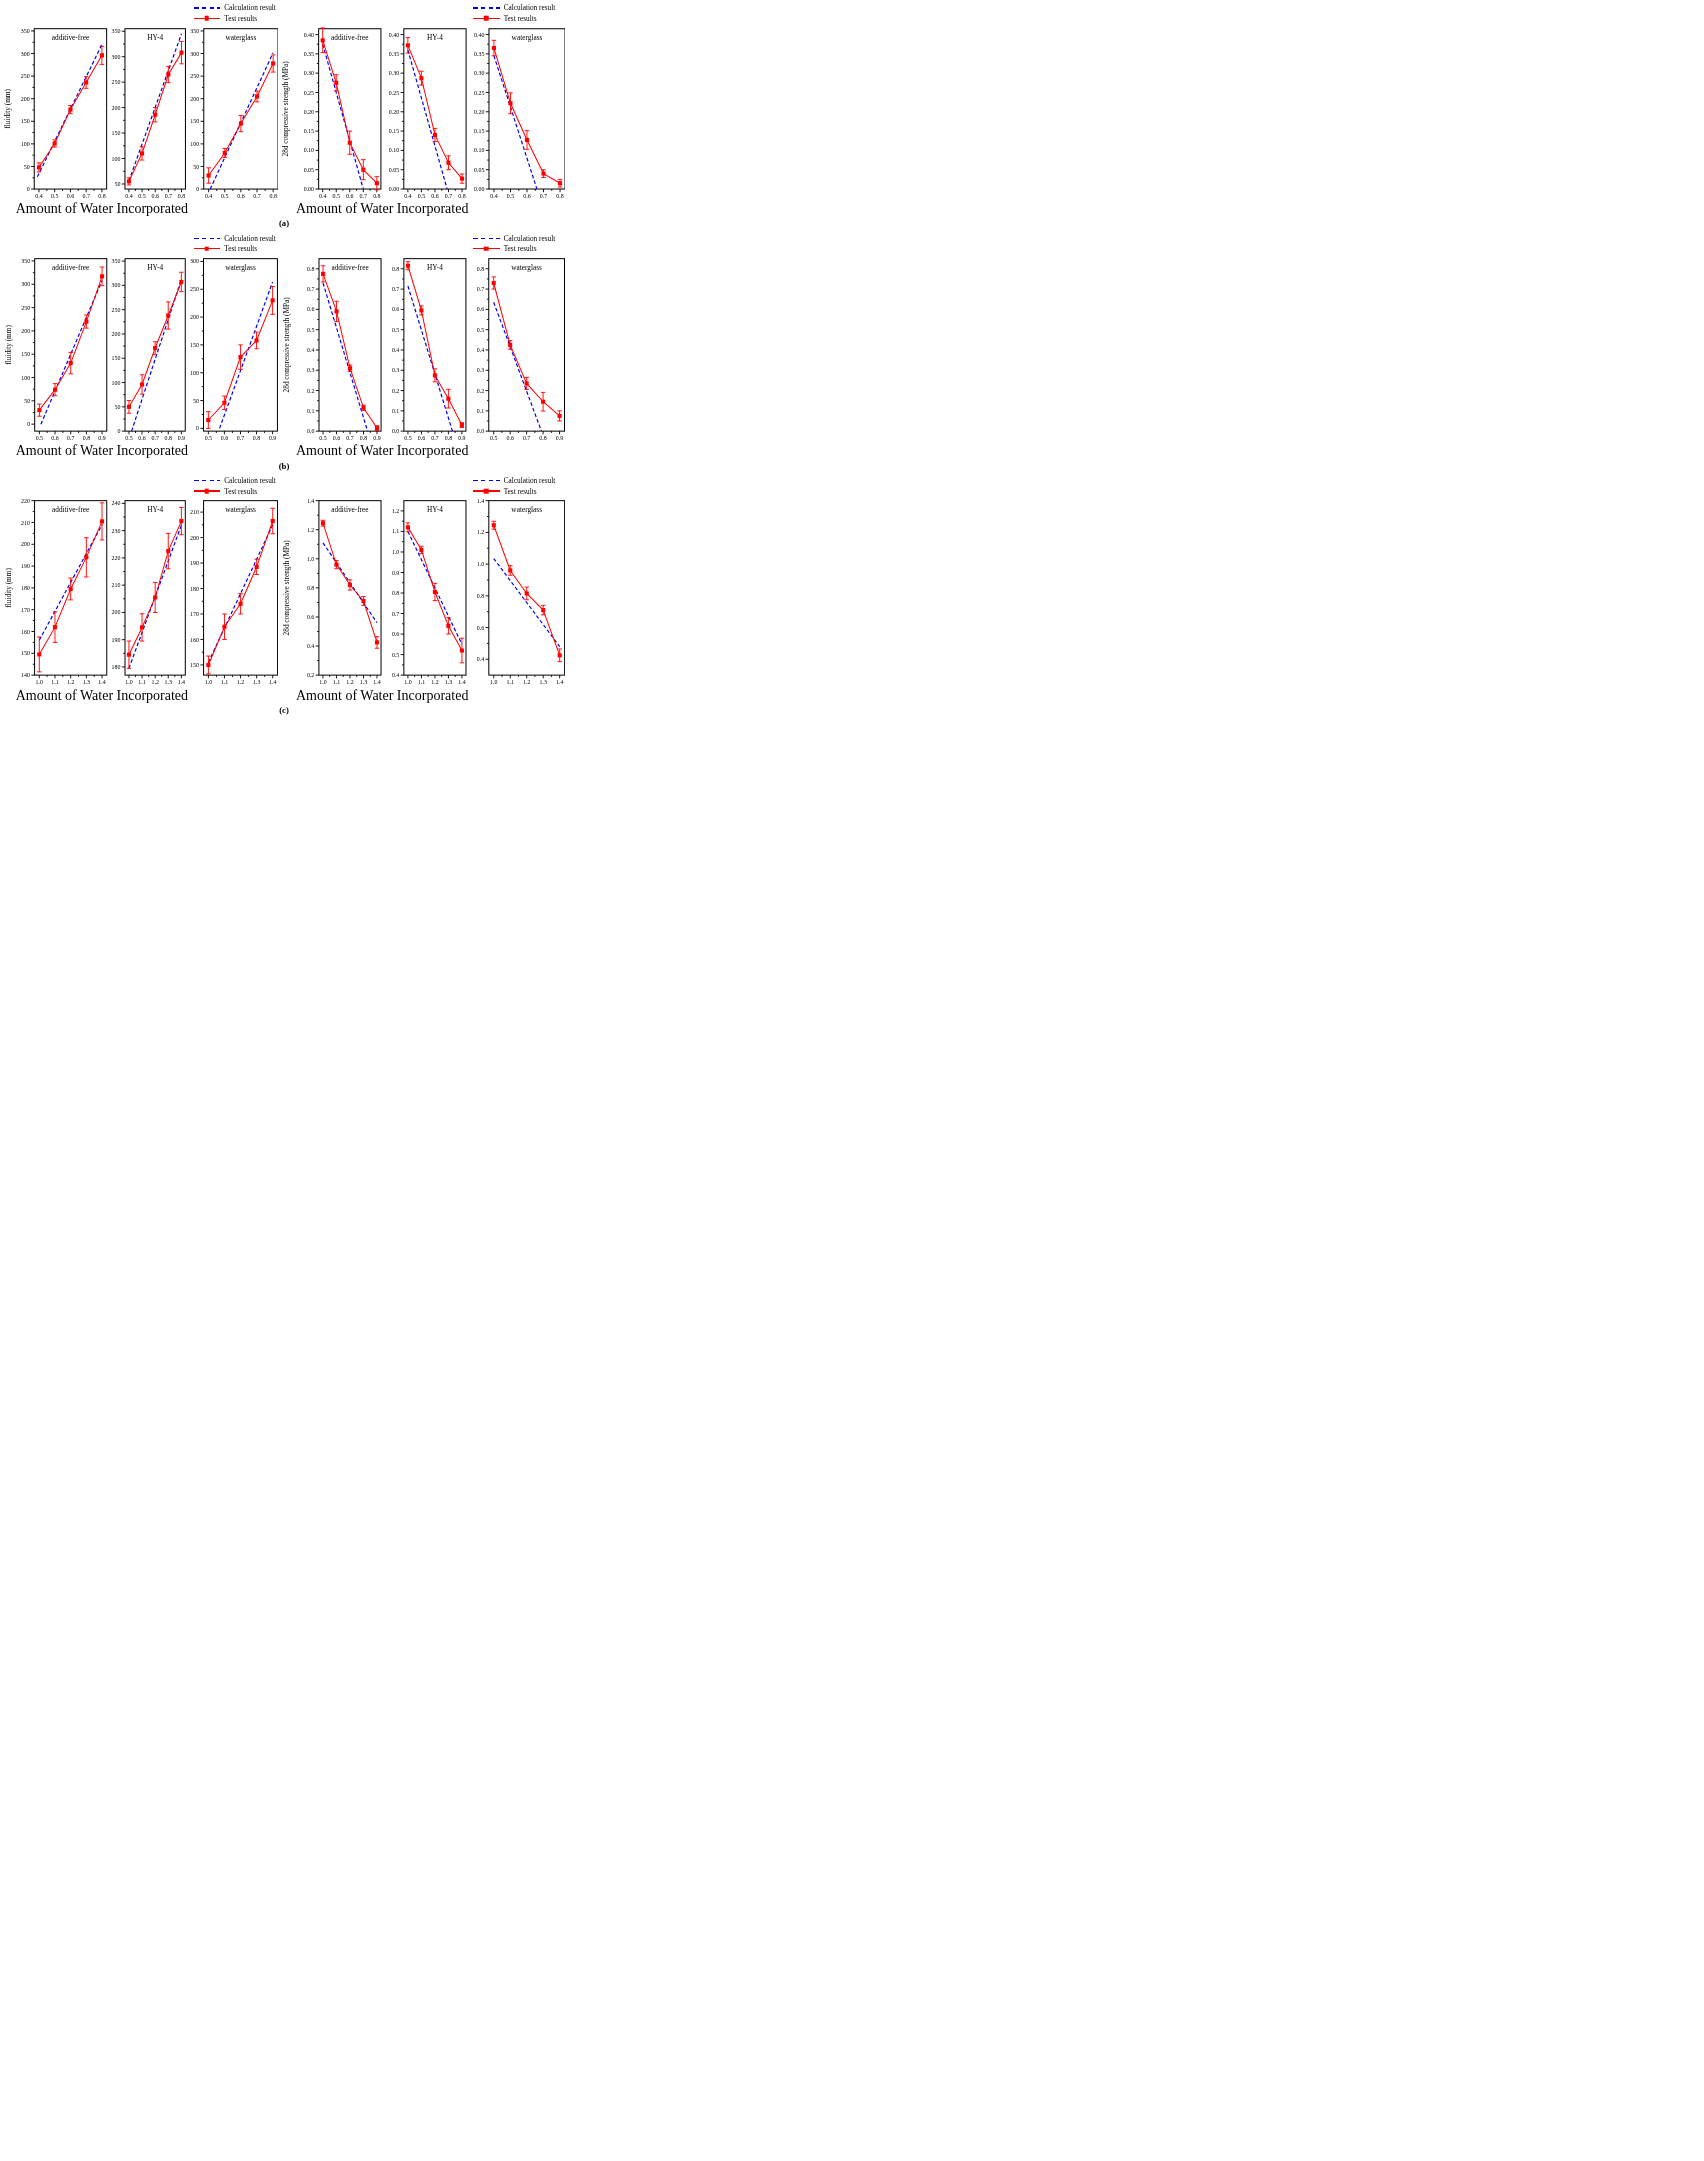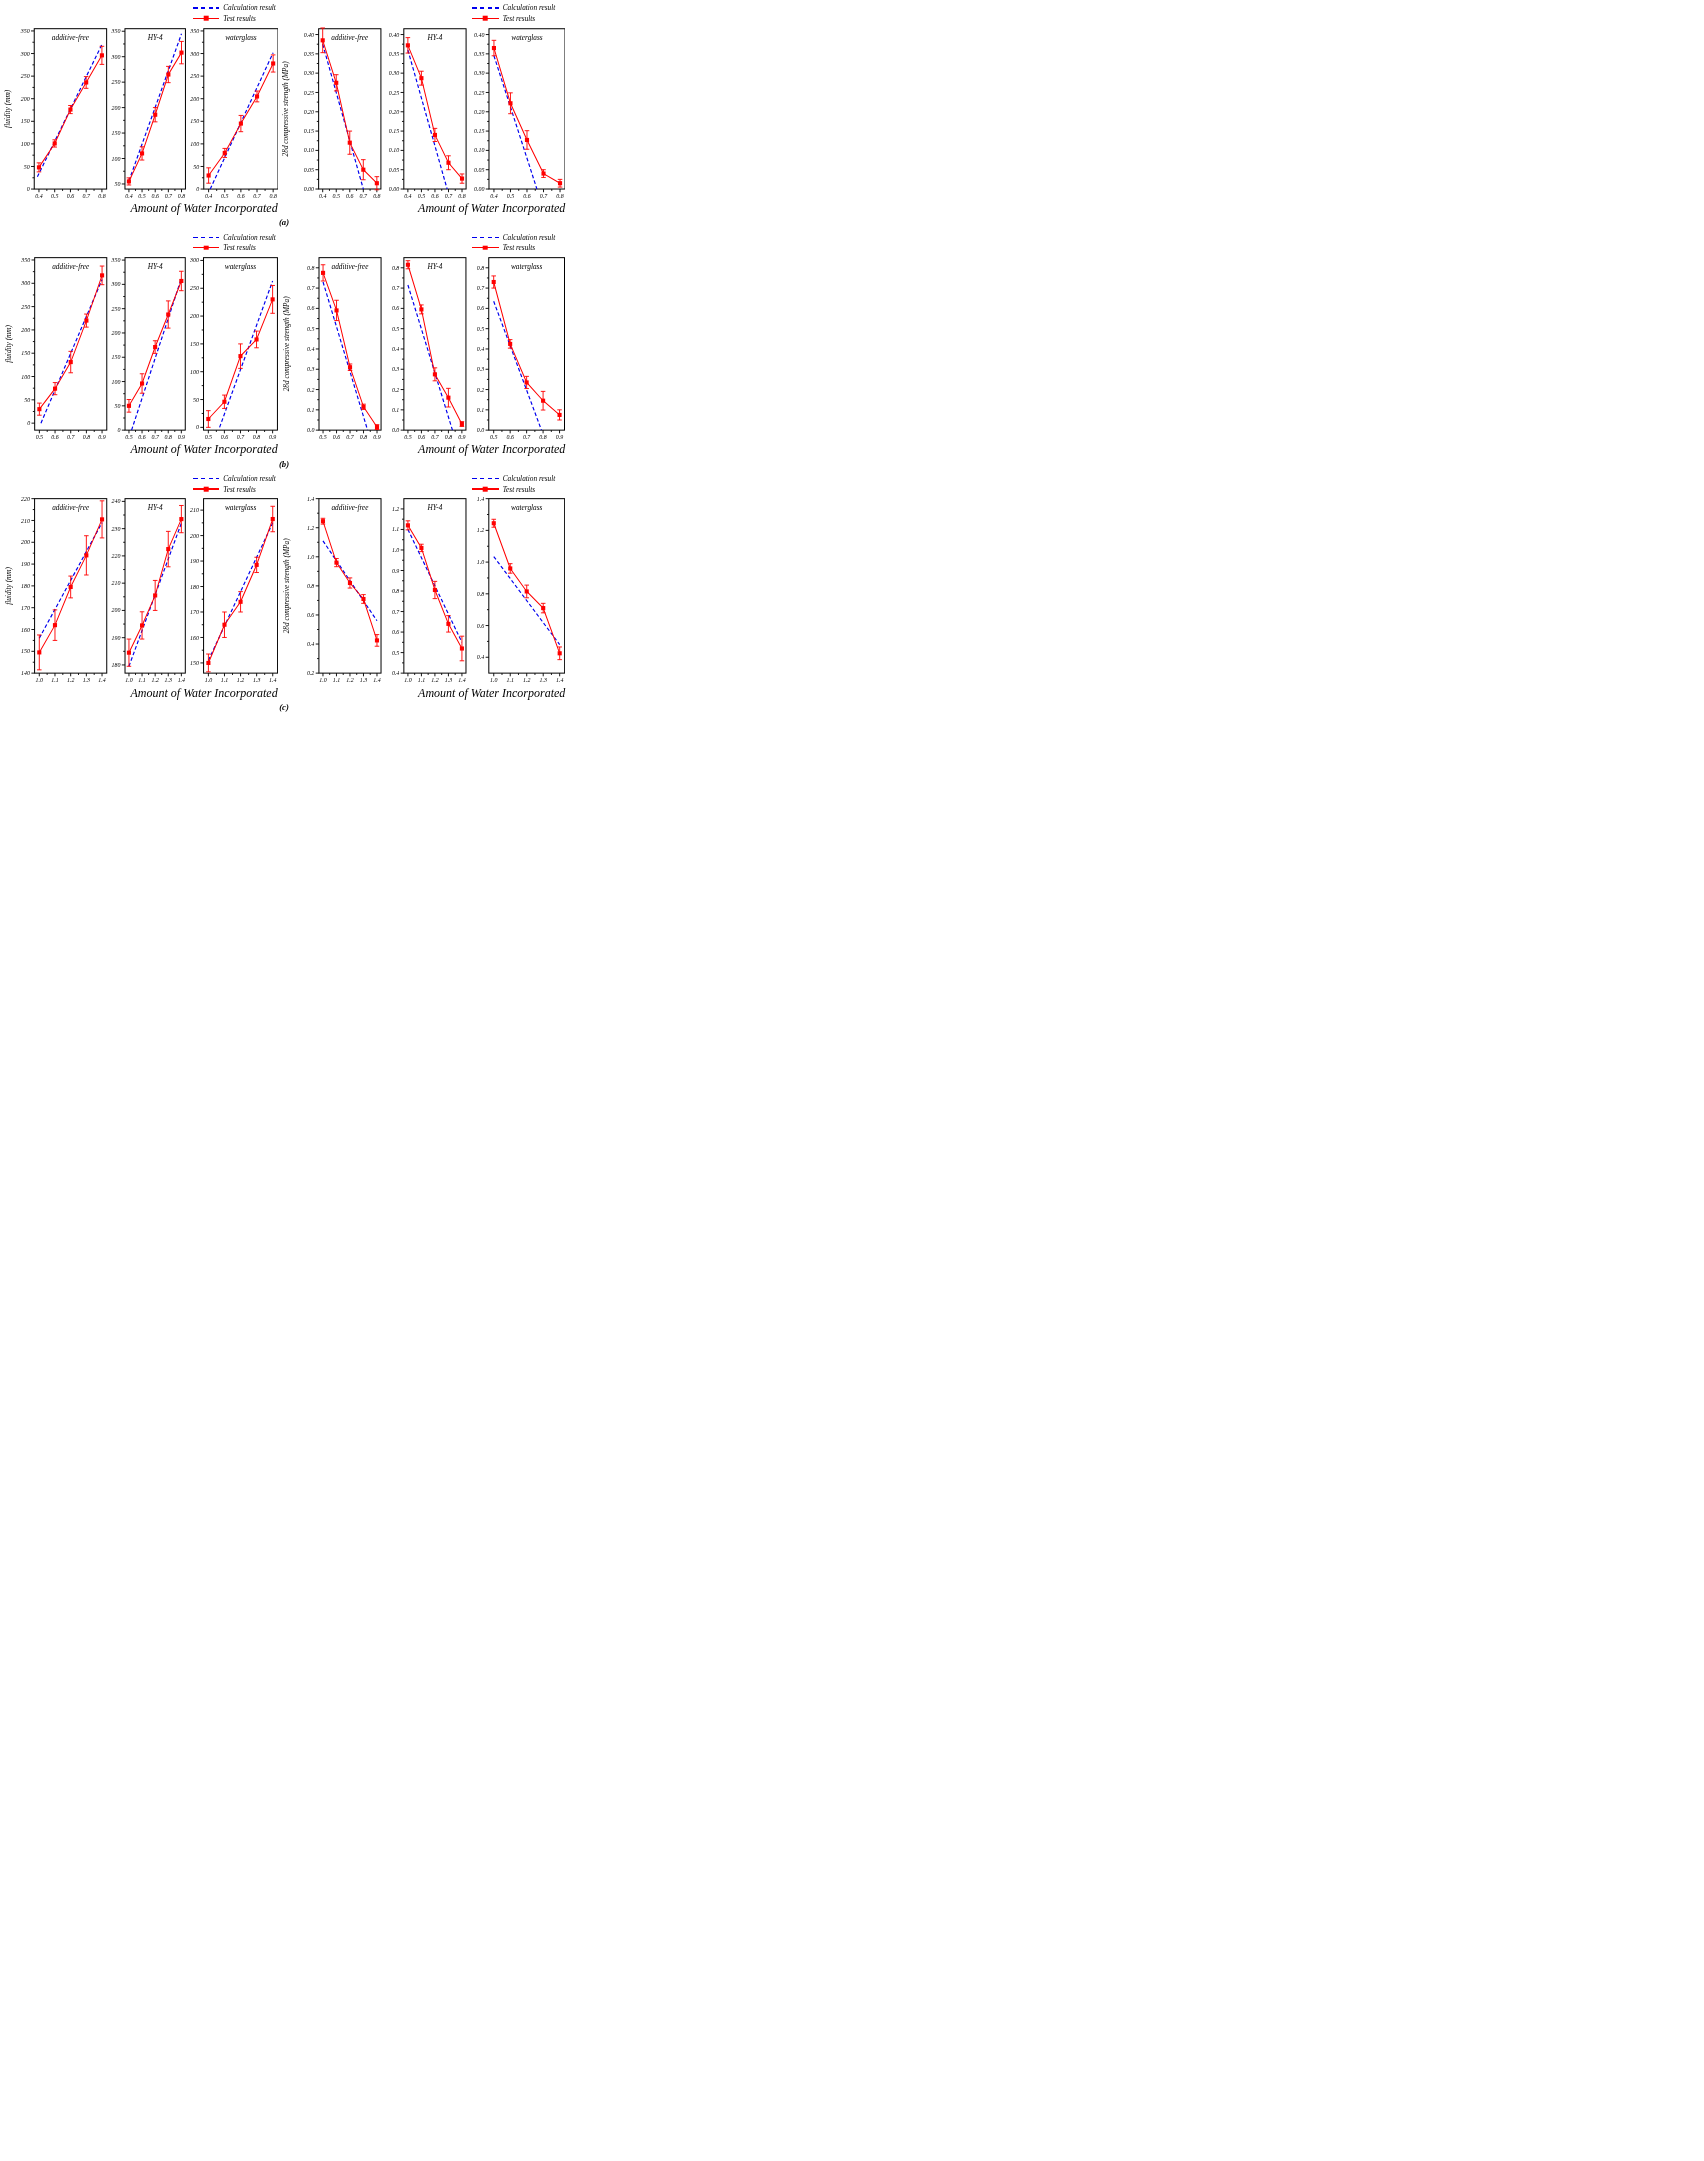--- a/index.html
+++ b/index.html
@@ -3,34 +3,34 @@
 <meta charset="utf-8">
 <style>
   :root{
     --calc-color:#0000ee;
     --test-color:#ff0000;
     --frame-color:#000000;
   }
   html,body{margin:0;padding:0;background:#ffffff;}
   body{font-family:"Liberation Serif","DejaVu Serif",serif;color:#000;}
   .page{width:568px;box-sizing:border-box;padding-top:1.8px;}
-  .fig-row-wrap{margin-bottom:3.7px;font-style:italic;}
+  .fig-row-wrap{margin-bottom:3.7px;}
   .fig-row{display:flex;justify-content:space-between;align-items:flex-start;
            padding:0 2.7px 0 3.7px;box-sizing:border-box;}
   .chart-group{display:flex;flex-direction:column;}
   .legend{align-self:flex-end;margin:0.9px 1.8px 0.9px 0;}
   .chart-group.right .legend{margin-right:10px;}
   .legend-item{display:flex;align-items:center;height:10.5px;}
   .lkey{width:26.5px;height:1.4px;margin-right:4.1px;position:relative;flex:0 0 auto;}
   .lkey.calc{background:repeating-linear-gradient(90deg,var(--calc-color) 0 4.6px,transparent 4.6px 7.8px);}
   .lkey.test{background:var(--test-color);}
   .lkey .sq{position:absolute;left:50%;top:50%;transform:translate(-50%,-50%);
             width:4.6px;height:4.6px;background:var(--test-color);}
   .ltext{font-size:7.3px;white-space:nowrap;}
-  .xlabel{font-size:12px;text-align:right;margin-top:0.5px;}
+  .xlabel{font-size:14px;text-align:left;margin-top:0.5px;}
   .chart-group.left  .xlabel{margin-left:12px;}
   .chart-group.right .xlabel{margin-left:13.7px;}
   .row-label{font-size:8.7px;font-weight:bold;text-align:center;margin:1.4px 0 1.8px;}
   svg{display:block;}
   .frame{fill:none;stroke:var(--frame-color);stroke-width:2.2px;}
   .tick{stroke:var(--frame-color);stroke-width:2px;}
   .tick-label{font-size:13px;fill:#000;}
   .panel-title{font-size:16px;fill:#000;}
   .axis-label{font-size:16px;fill:#000;}
   .calc-line{fill:none;stroke:var(--calc-color);stroke-width:2.6px;stroke-dasharray:8 5;}

